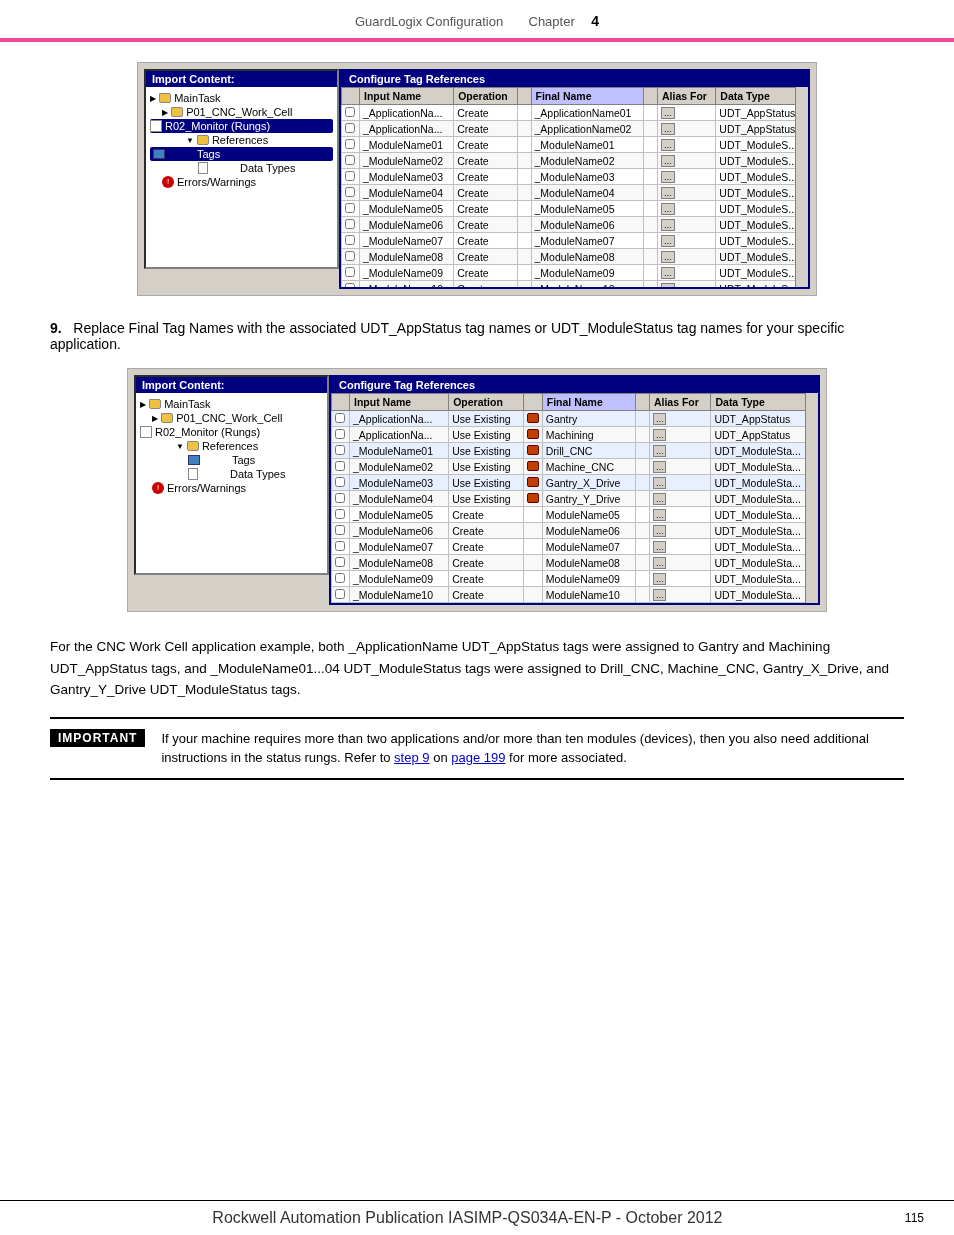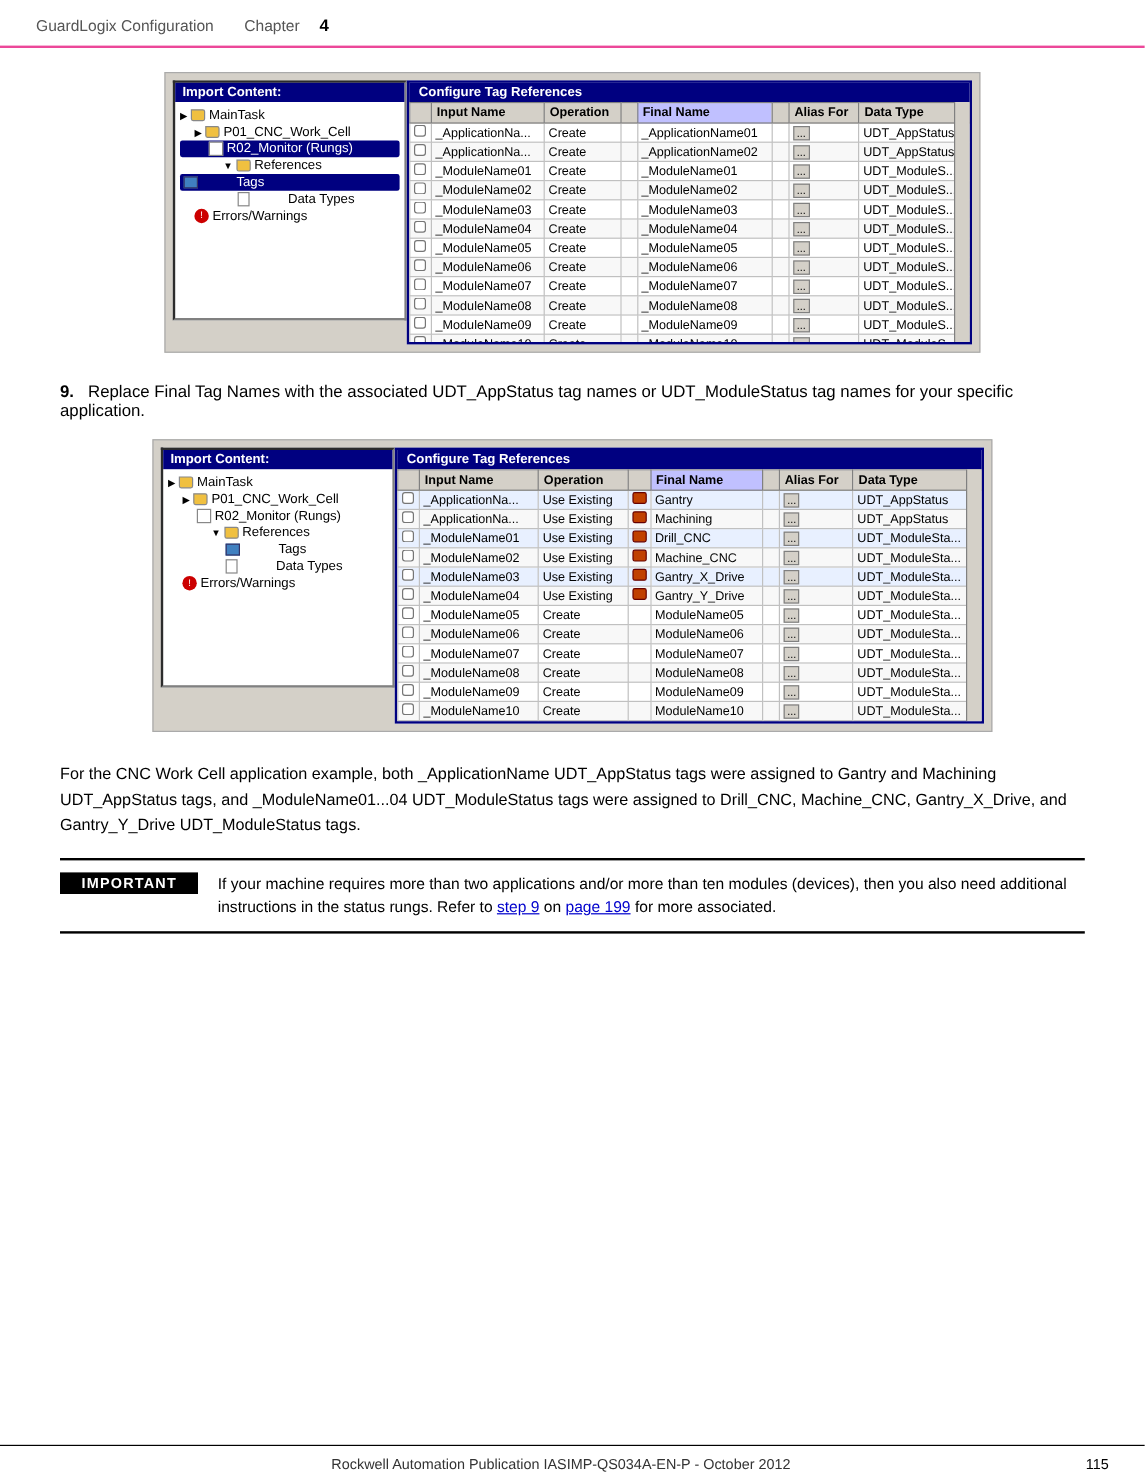--- a/index.html
+++ b/index.html
@@ -8,24 +8,24 @@
       background: #fff;
       color: #000;
       width: 954px;
       min-height: 1235px;
       position: relative;
     }
 
     
     .page-header {
       display: flex;
-      justify-content: flex-start;
+      justify-content: center;
       align-items: center;
       padding: 12px 30px 8px 30px;
-      border-bottom: 2px solid #ec4899;
+      border-bottom: 4px solid #ec4899;
     }
     .header-right {
       display: flex;
       align-items: center;
       gap: 6px;
     }
     .header-chapter-label {
       font-size: 13px;
       color: #555;
     }
@@ -82,21 +82,21 @@
       padding: 4px 4px;
     }
     .tree-item {
       display: flex;
       align-items: center;
       gap: 3px;
       padding: 1px 0;
       font-size: 11px;
     }
     .tree-item.indent1 { padding-left: 12px; }
-    .tree-item.indent2 { padding-left: 24px; }
+    .tree-item.indent2 { }
     .tree-item.indent3 { padding-left: 36px; }
     .tree-item.indent4 { padding-left: 48px; gap: 32px; }
     .expand-arrow {
       font-size: 8px;
       color: #000;
     }
 
     
     .ctag-dialog {
       border: 2px solid #000080;
@@ -168,21 +168,21 @@
       align-items: flex-start;
       gap: 16px;
       padding: 10px 0;
       margin-bottom: 20px;
     }
     .important-label {
       font-size: 12px;
       font-weight: bold;
       background: #000;
       color: #fff;
-      padding: 2px 18px;
+      padding: 2px 8px;
       white-space: nowrap;
       flex-shrink: 0;
       text-transform: uppercase;
       letter-spacing: 1px;
     }
     .important-text {
       font-size: 13px;
       line-height: 1.5;
     }
     .important-text a {
@@ -198,21 +198,21 @@
       right: 0;
       border-top: 1px solid #000;
       display: flex;
       justify-content: space-between;
       align-items: center;
       padding: 8px 30px;
       font-size: 12px;
       color: #000;
     }
     .footer-center {
-      font-size: 12px;
+      font-size: 16px;
       color: #333;
     }
 
     
     .table-wrapper {
       max-height: 200px;
       overflow: hidden;
       position: relative;
     }
     .table-wrapper::after {

